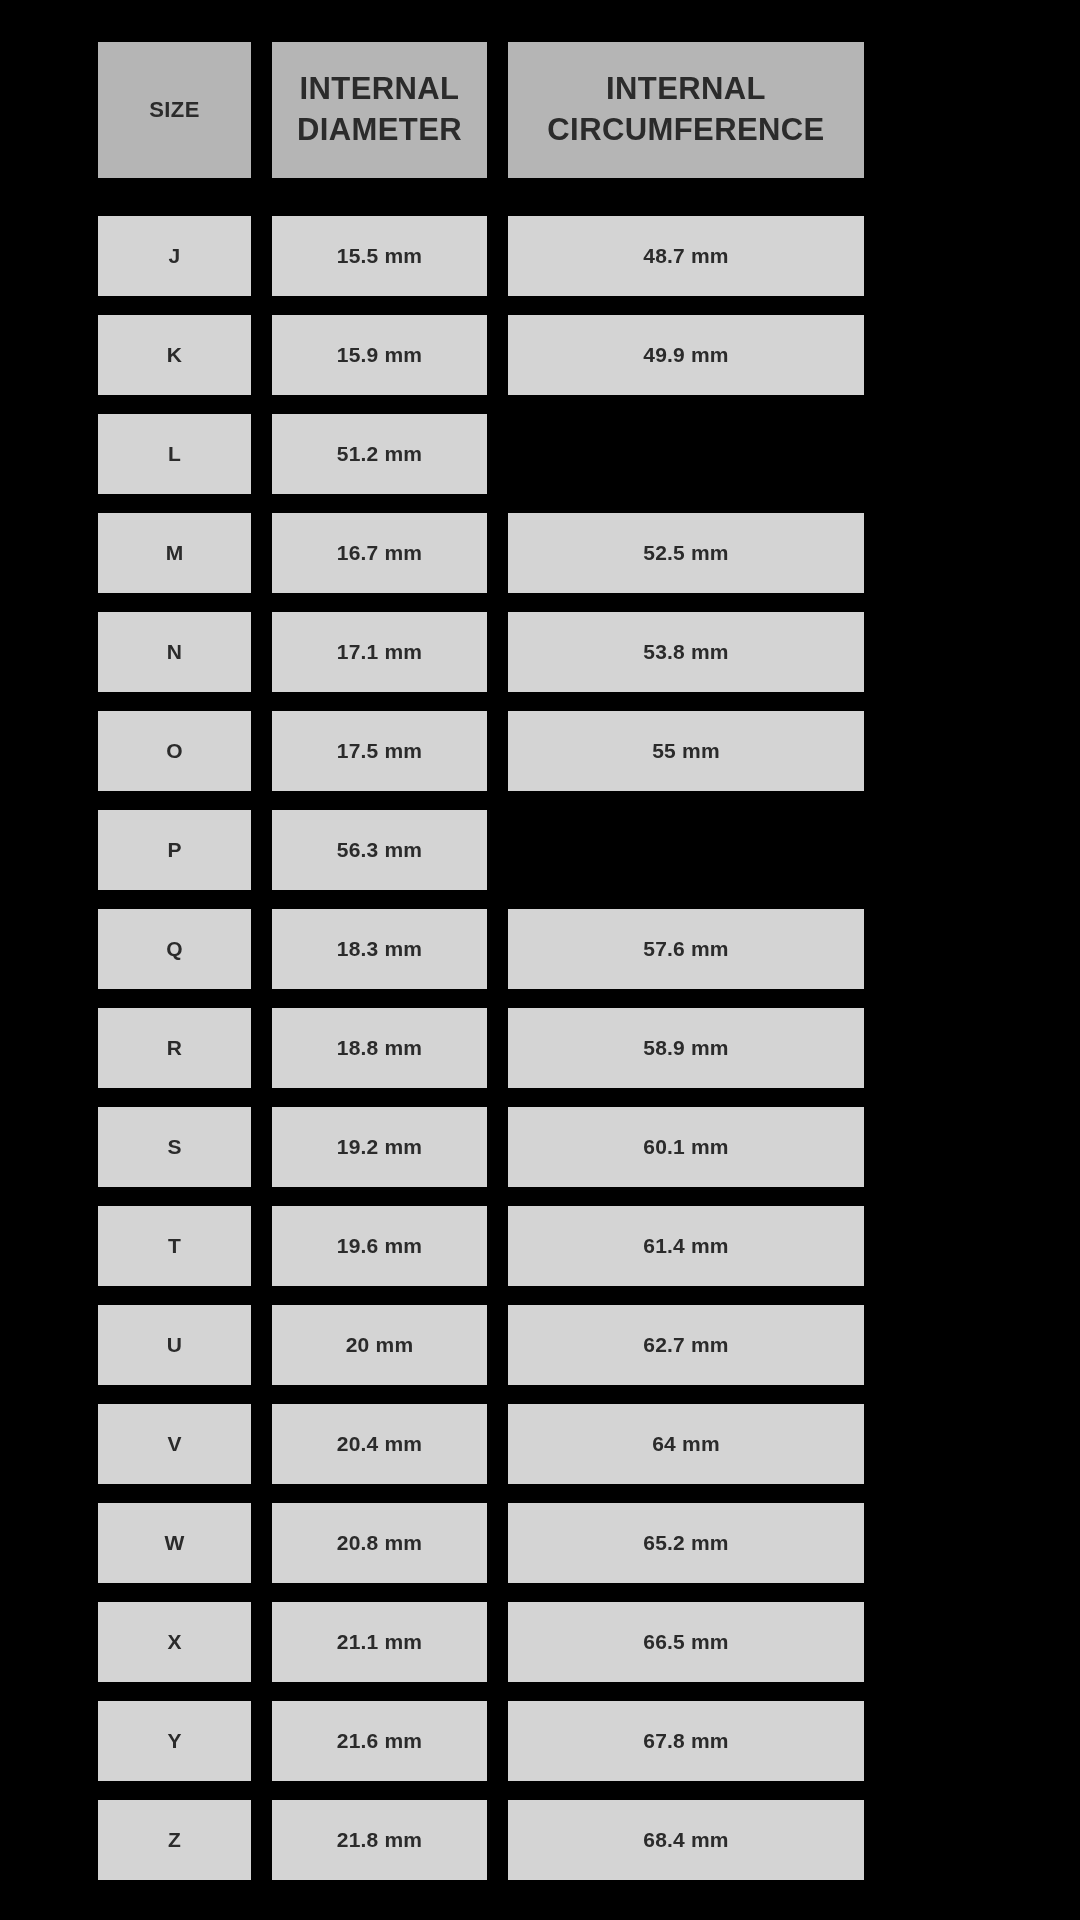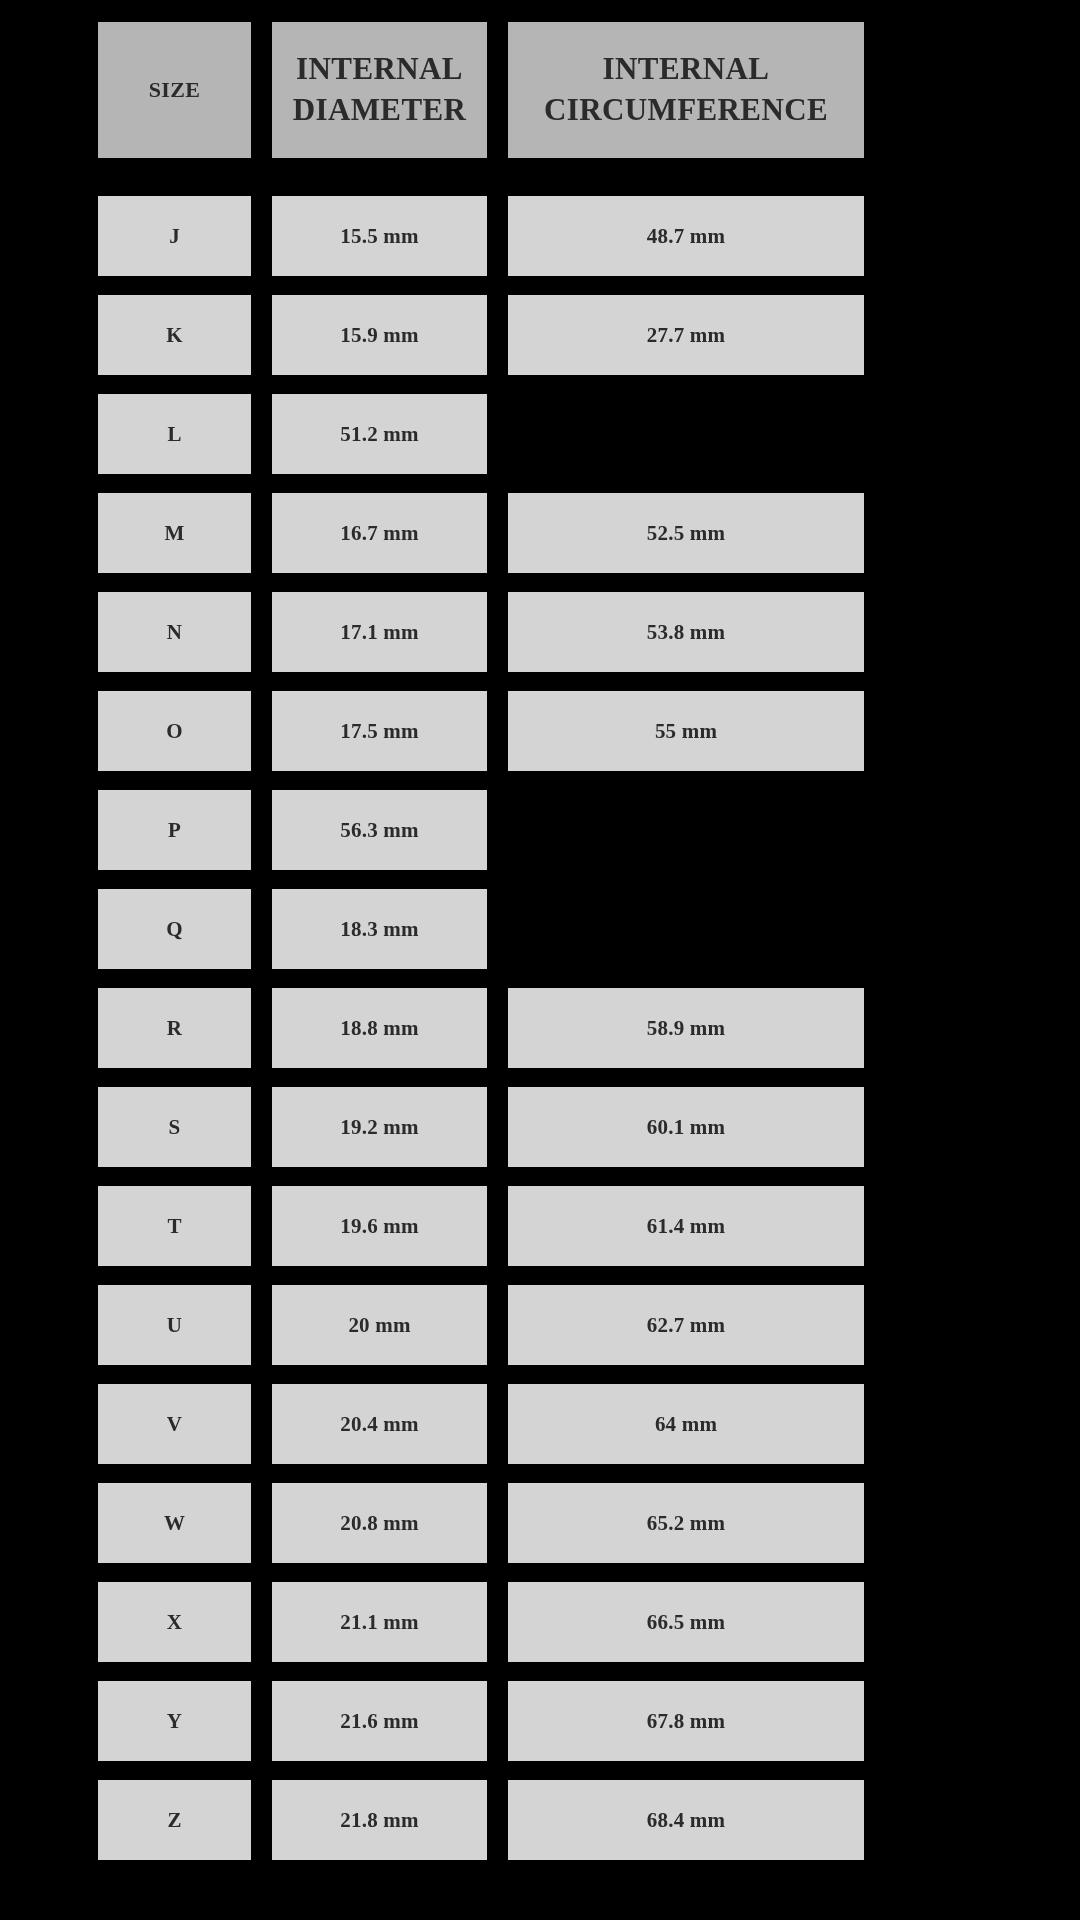--- a/index.html
+++ b/index.html
@@ -10,22 +10,21 @@
     background: #000000;
     font-family: "Liberation Sans", sans-serif;
   }
 
   #chart-wrap {
     width: 960px;
     height: 1920px;
     background: #000000;
     display: flex;
     justify-content: center;
-    padding-top: 22px;
-    font-family: Liberation Serif, serif;
+    padding-top: 42px;
   }
 
   .size-table {
     width: 764px;
     display: flex;
     flex-direction: column;
     row-gap: 19px;
   }
 
   .table-row {
@@ -76,21 +75,21 @@
 
     <div id="rows-container" style="display: flex; flex-direction: column; row-gap: 19px; margin-top: 19px;">
         <div class="table-row">
           <div class="cell">J</div>
           <div class="cell">15.5 mm</div>
           <div class="cell">48.7 mm</div>
         </div>
         <div class="table-row">
           <div class="cell">K</div>
           <div class="cell">15.9 mm</div>
-          <div class="cell">27.7 mm</div>
+          <div class="cell">49.9 mm</div>
         </div>
         <div class="table-row">
           <div class="cell">L</div>
           <div class="cell">51.2 mm</div>
         </div>
         <div class="table-row">
           <div class="cell">M</div>
           <div class="cell">16.7 mm</div>
           <div class="cell">52.5 mm</div>
         </div>
@@ -104,20 +103,21 @@
           <div class="cell">17.5 mm</div>
           <div class="cell">55 mm</div>
         </div>
         <div class="table-row">
           <div class="cell">P</div>
           <div class="cell">56.3 mm</div>
         </div>
         <div class="table-row">
           <div class="cell">Q</div>
           <div class="cell">18.3 mm</div>
+          <div class="cell">57.6 mm</div>
         </div>
         <div class="table-row">
           <div class="cell">R</div>
           <div class="cell">18.8 mm</div>
           <div class="cell">58.9 mm</div>
         </div>
         <div class="table-row">
           <div class="cell">S</div>
           <div class="cell">19.2 mm</div>
           <div class="cell">60.1 mm</div>

